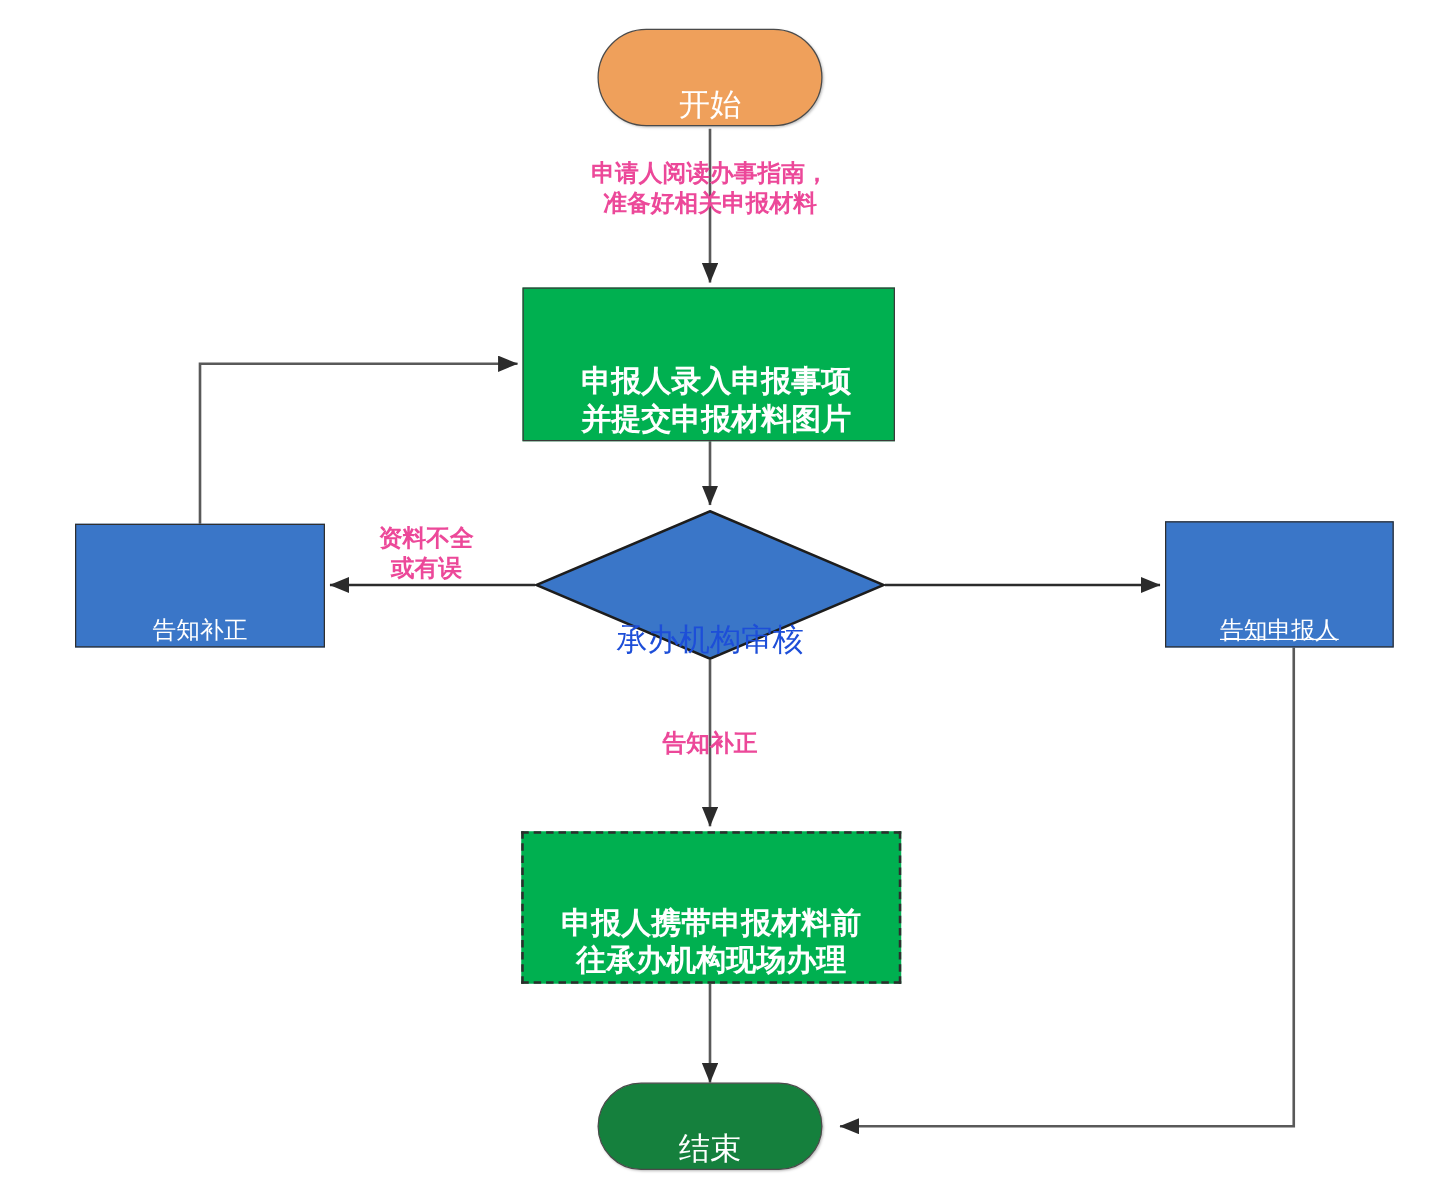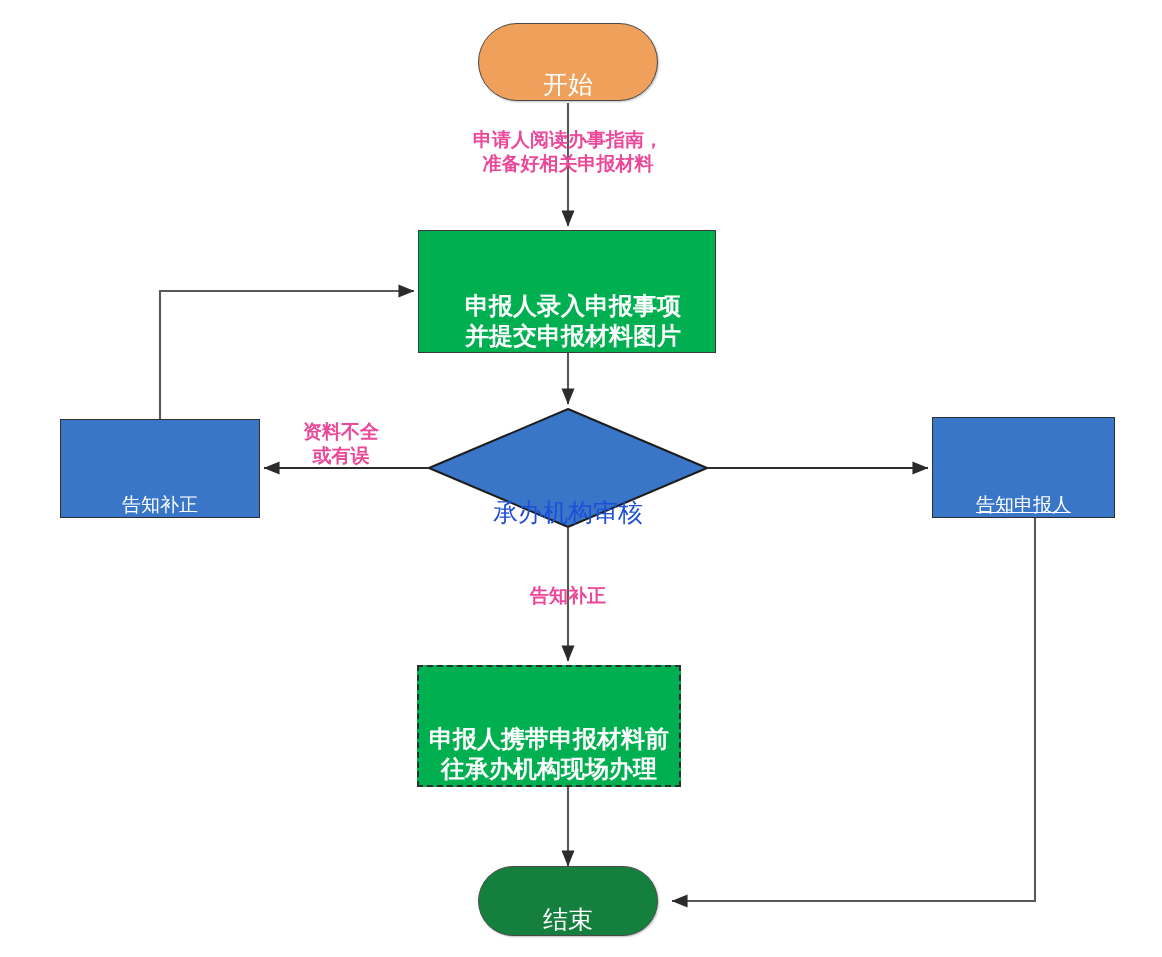--- a/index.html
+++ b/index.html
@@ -144,21 +144,21 @@
   <div class="node node-io" style="left:60px; top:419px; width:200px; height:99px; background:#3A76C8;">
     <span>告知补正</span>
   </div>
 
   <div class="node node-io" style="left:932px; top:417px; width:183px; height:101px; background:#3A76C8;text-decoration:underline;">
     <span>告知申报人</span>
   </div>
 
   <div class="edge-label plain" style="left:498px; top:584px; width:140px;">告知补正</div>
 
-  <div class="node node-process-dashed" style="left:417px; top:665px; width:264px; height:122px; background:#00B050;">
+  <div class="node node-process-dashed" style="left:417px; top:665px; width:304px; height:122px; background:#00B050;">
     <span>申报人携带申报材料前
 往承办机构现场办理</span>
   </div>
 
   <div class="node node-terminator" style="left:478px; top:866px; width:180px; height:70px; background:#15803d;">
     <span>结束</span>
   </div>
 
 </div>
 

